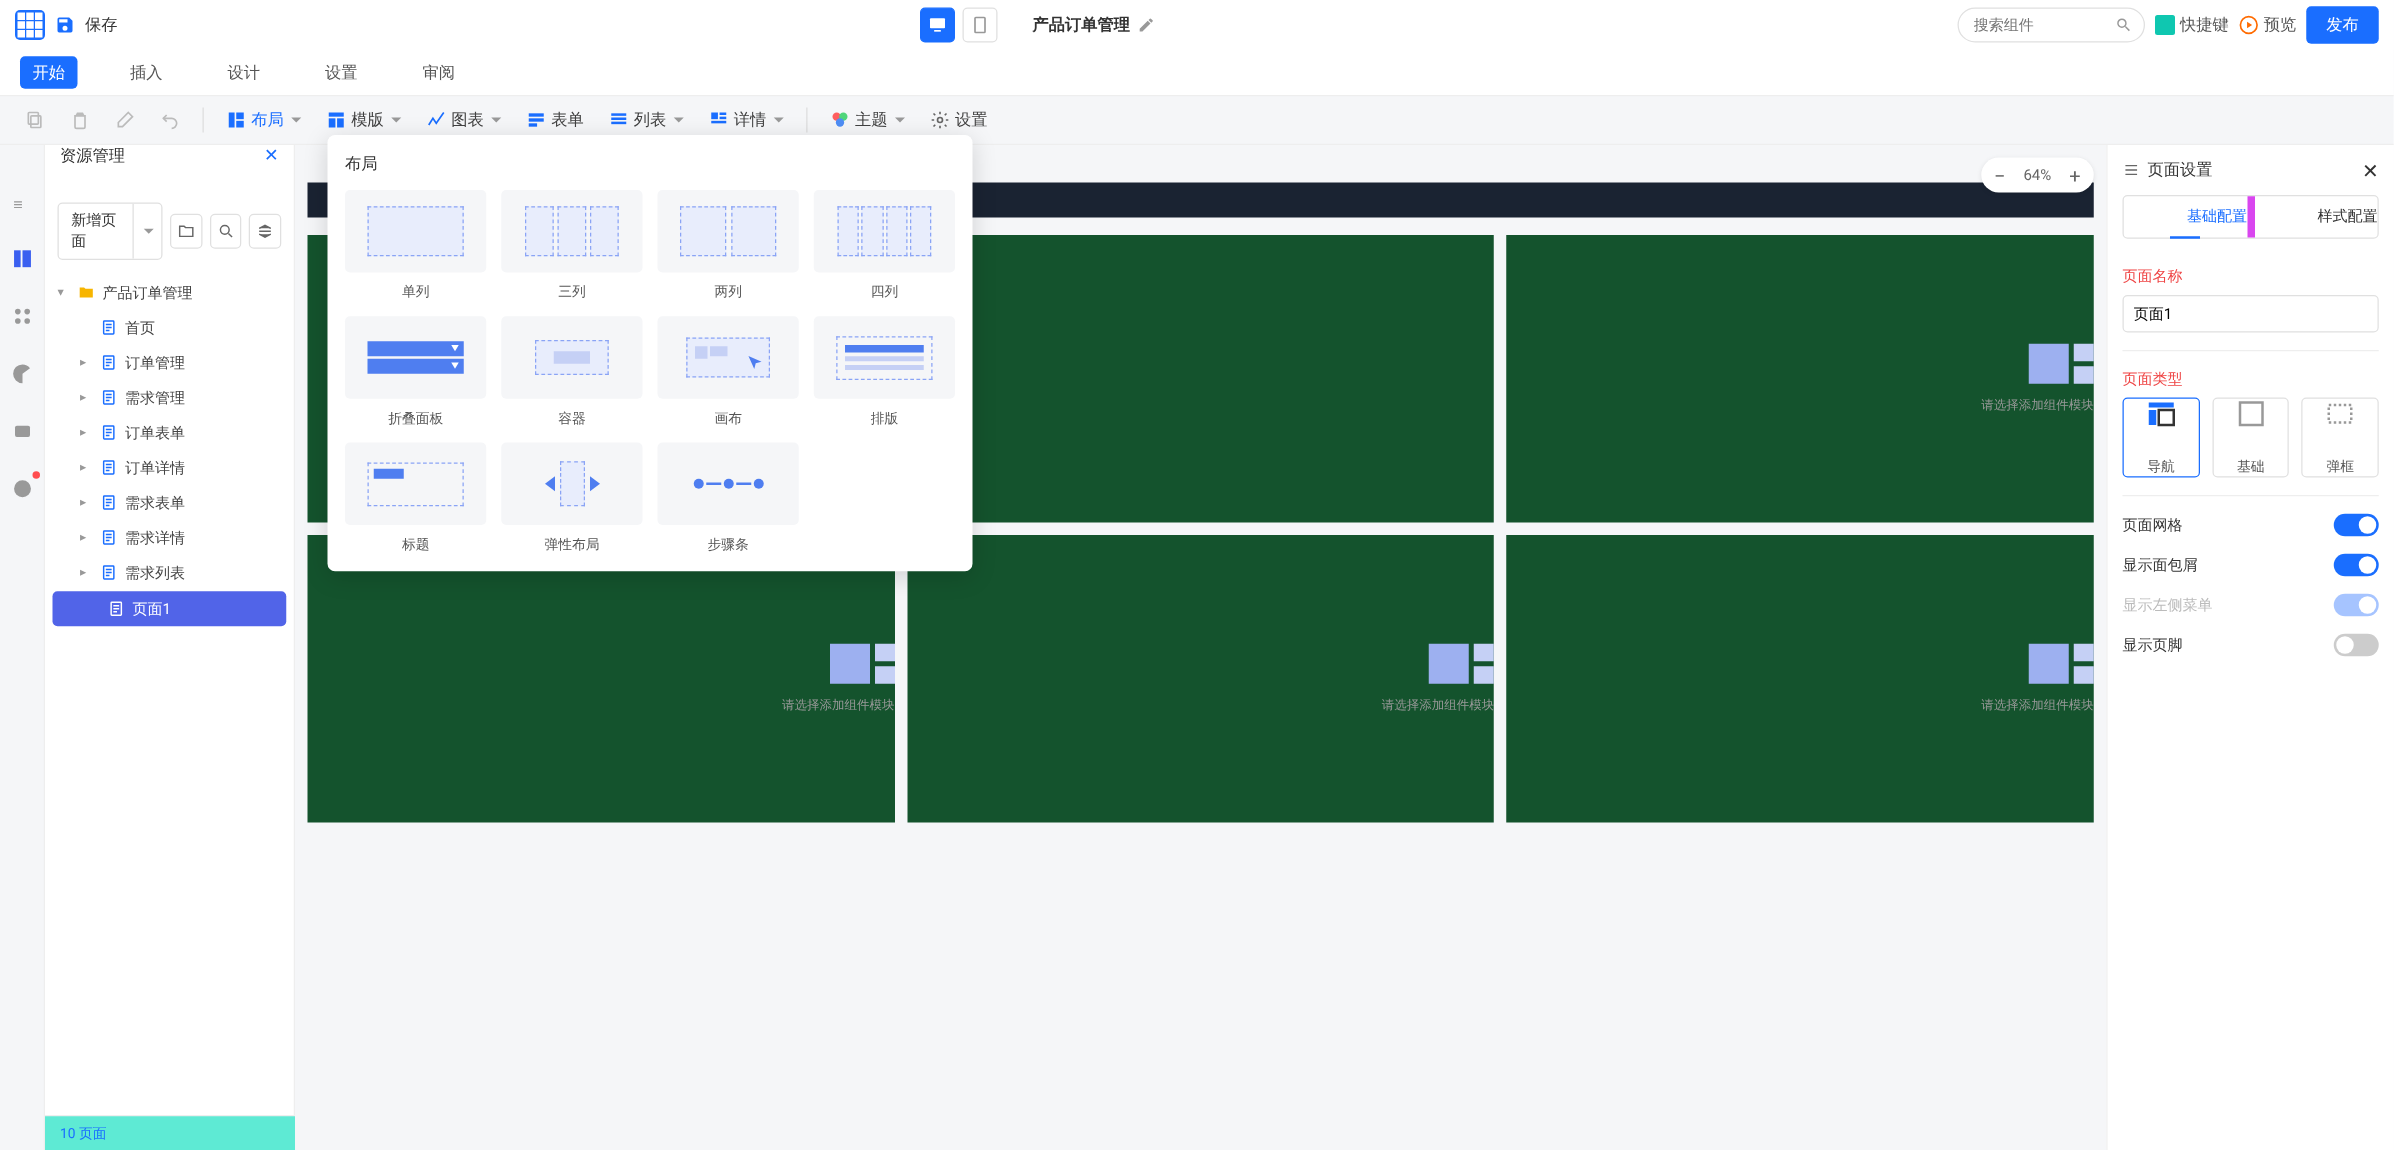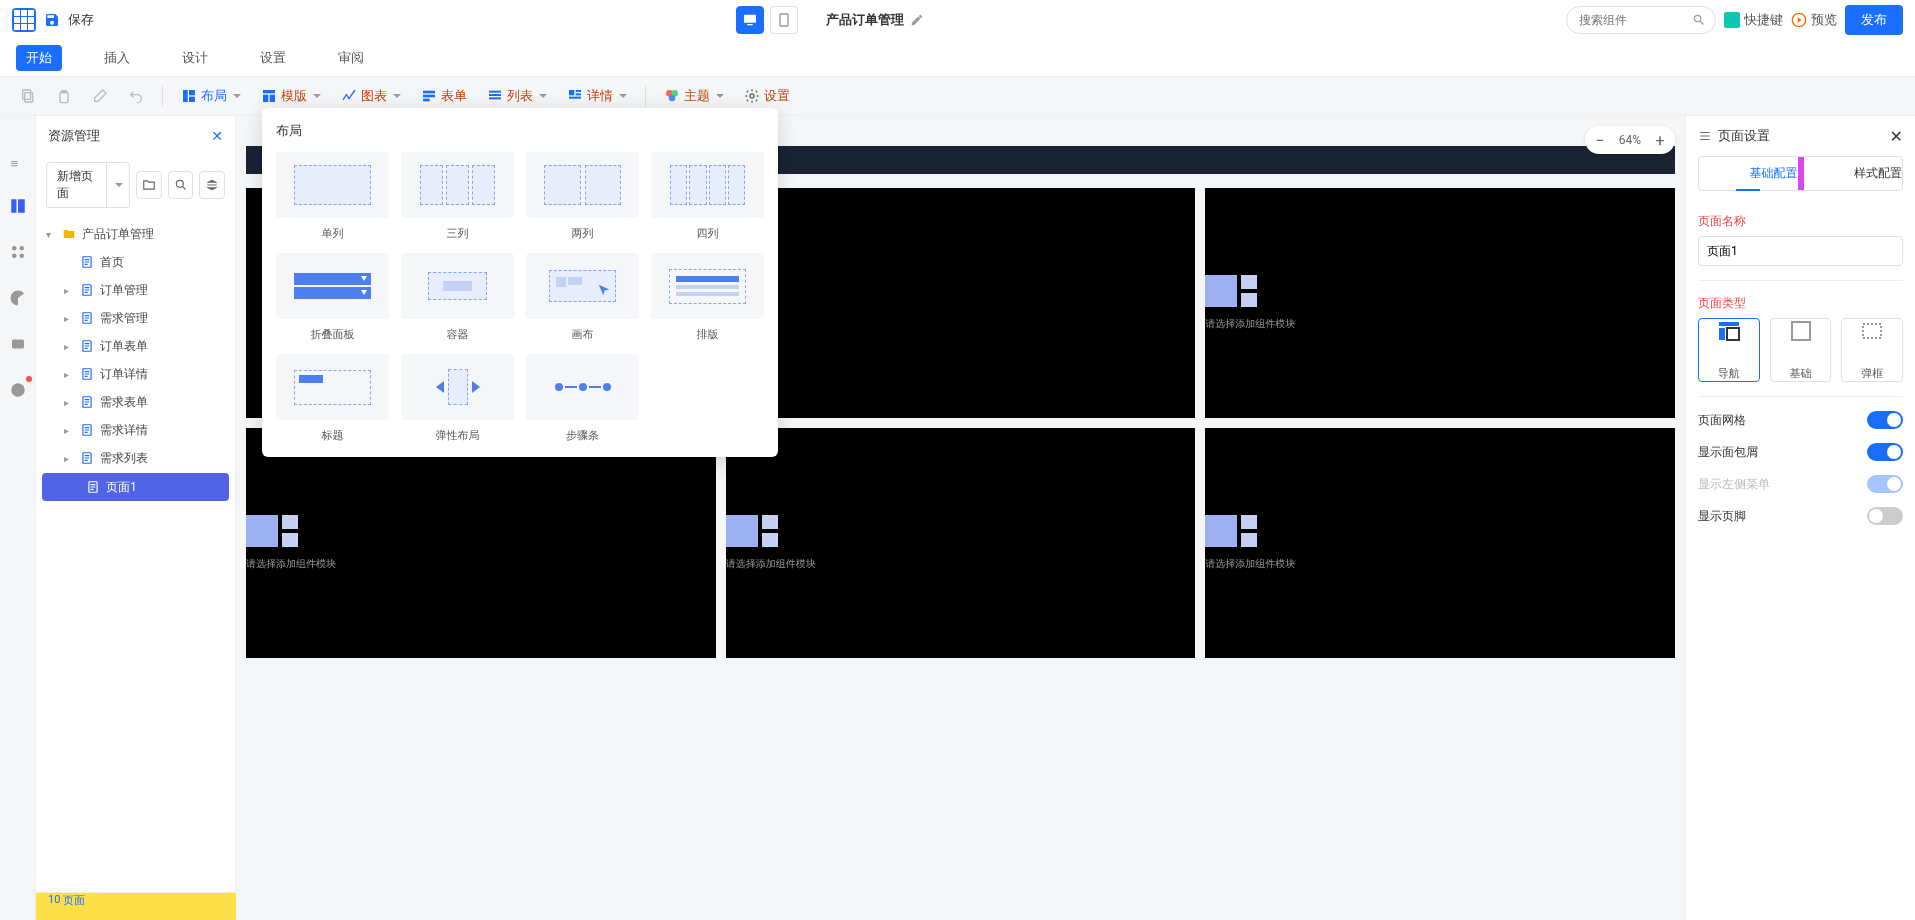--- a/index.html
+++ b/index.html
@@ -20,33 +20,33 @@
 .search-wrap .search-icon{position:absolute;right:10px;top:7px;width:14px;height:14px;fill:#999}
 .shortcut-chip{display:flex;align-items:center;gap:4px;color:#555}
 .shortcut-chip .chip{width:16px;height:16px;background:#0fc7b0;border-radius:2px}
 .preview-btn{display:flex;align-items:center;gap:4px;color:#555;cursor:pointer}
 .preview-btn .play-icon{width:16px;height:16px;fill:#ff6b00}
 .publish-btn{background:#1a6eff;color:#fff;border:none;height:30px;padding:0 16px;border-radius:4px;cursor:pointer;font-size:13px}
 .menubar{height:36px;display:flex;align-items:center;padding:0 16px;gap:32px}
 .menubar .tab{padding:4px 10px;cursor:pointer;color:#555}
 .menubar .tab.active{background:#1a6eff;color:#fff;border-radius:4px}
 .toolbar{height:40px;background:#f5f6f8;border-top:1px solid #eee;border-bottom:1px solid #eee;display:flex;align-items:center;padding:0 12px;gap:4px}
-.tool-btn{height:28px;padding:0 8px;display:flex;align-items:center;gap:4px;cursor:pointer;color:#c2410c;border-radius:4px}
+.tool-btn{height:28px;padding:0 8px;display:flex;align-items:center;gap:4px;cursor:pointer;color:#404040;border-radius:4px}
 .tool-btn.active{color:#1a6eff}
 .tool-btn svg{width:16px;height:16px}
 .tool-sep{width:1px;height:20px;background:#ddd;margin:0 6px}
 .caret{width:0;height:0;border-left:4px solid transparent;border-right:4px solid transparent;border-top:4px solid #999;margin-left:2px}
 .workspace{display:flex;height:calc(100vh - 116px);position:relative}
 .rail{width:36px;background:#f5f6f8;border-right:1px solid #eee;display:flex;flex-direction:column;align-items:center;padding-top:40px;gap:24px}
 .rail-item{width:22px;height:22px;cursor:pointer;display:flex;align-items:center;justify-content:center;position:relative}
 .rail-item svg{width:18px;height:18px;fill:#999}
 .rail-item.active svg{fill:#3a5ff0}
 .rail-badge{position:absolute;top:-3px;right:-3px;width:6px;height:6px;background:#ff4d4f;border-radius:50%}
 .left-panel{width:200px;background:#fff;border-right:1px solid #eee;display:flex;flex-direction:column}
-.panel-header{height:40px;display:flex;align-items:center;justify-content:space-between;padding:0 12px;font-weight:500}
+.panel-header{height:40px;display:flex;justify-content:space-between;padding:0 12px;font-weight:500}
 .panel-header .close{color:#1a6eff;cursor:pointer;font-size:14px}
 .panel-toolbar{display:flex;align-items:center;padding:6px 10px;gap:6px}
 .combo-btn{display:flex;border:1px solid #e0e0e0;border-radius:4px;overflow:hidden}
 .combo-btn .main{padding:5px 10px;font-size:12px}
 .combo-btn .arrow{border-left:1px solid #e0e0e0;padding:5px 6px;display:flex;align-items:center}
 .icon-btn{width:28px;height:28px;border:1px solid #e0e0e0;border-radius:4px;display:flex;align-items:center;justify-content:center;cursor:pointer}
 .icon-btn svg{width:14px;height:14px;fill:#666}
 .tree{padding:6px 0;overflow-y:auto;flex:1}
 .tree-node{height:28px;display:flex;align-items:center;padding:0 10px;gap:6px;cursor:pointer;font-size:12px;color:#444}
 .tree-node.selected{background:#5164e8;color:#fff;border-radius:4px;margin:1px 6px}
@@ -56,21 +56,21 @@
 .folder-icon{width:14px;height:14px;fill:#f7b500}
 .file-icon{width:14px;height:14px;fill:#1a6eff}
 .tree-node.selected .file-icon{fill:#fff}
 .canvas-area{flex:1;background:#f5f6f8;position:relative;overflow:hidden}
 .zoom-control{position:absolute;top:10px;right:10px;background:#fff;border-radius:16px;height:28px;display:flex;align-items:center;padding:0 6px;gap:10px;box-shadow:0 1px 4px rgba(0,0,0,0.1);z-index:5}
 .zoom-btn{width:18px;height:18px;border:none;background:none;cursor:pointer;color:#666;font-size:16px;display:flex;align-items:center;justify-content:center}
 .zoom-val{font-size:12px;color:#666}
 .canvas-inner{position:absolute;top:30px;left:10px;right:10px;bottom:10px}
 .nav-preview{height:28px;background:#1a2332;margin:0 0 14px 0}
 .canvas-grid{display:grid;grid-template-columns:repeat(3,1fr);gap:10px;padding:0 0px}
-.canvas-cell{background:#000000;height:230px;display:flex;flex-direction:column;align-items:flex-start;justify-content:center;gap:10px}
+.canvas-cell{background:#14532d;height:230px;display:flex;flex-direction:column;align-items:flex-end;justify-content:center;gap:10px}
 .cell-placeholder{display:flex;gap:4px}
 .cell-placeholder .big{width:32px;height:32px;background:#9db0f0}
 .cell-placeholder .small{display:flex;flex-direction:column;gap:4px}
 .cell-placeholder .small div{width:16px;height:14px;background:#c5d0f5}
 .cell-text{font-size:10px;color:#999}
 .popover{position:absolute;top:108px;left:262px;width:516px;background:#fff;border-radius:6px;box-shadow:0 4px 20px rgba(0,0,0,0.15);padding:14px;z-index:10}
 .popover-title{font-size:13px;font-weight:500;margin-bottom:12px}
 .layout-grid{display:grid;grid-template-columns:repeat(4,1fr);gap:12px}
 .layout-item{display:flex;flex-direction:column;align-items:center;gap:8px;cursor:pointer}
 .layout-preview{width:100%;height:66px;background:#f5f6f8;border-radius:4px;display:flex;align-items:center;justify-content:center;padding:8px}
@@ -94,21 +94,21 @@
 .type-card svg{width:24px;height:24px;fill:#999}
 .type-card.active svg{fill:#1a6eff}
 .type-card-label{font-size:11px;color:#555}
 .switch-row{display:flex;align-items:center;justify-content:space-between;margin:14px 0}
 .switch{width:36px;height:18px;background:#ccc;border-radius:9px;position:relative;cursor:pointer}
 .switch.on{background:#1a6eff}
 .switch.on.disabled{background:#a6c4ff}
 .switch::after{content:"";position:absolute;width:14px;height:14px;background:#fff;border-radius:50%;top:2px;left:2px;transition:left 0.2s}
 .switch.on::after{left:20px}
 .switch-label.muted{color:#bbb}
-.footer{position:absolute;bottom:0;left:36px;width:200px;height:28px;border-top:1px solid #eee;display:flex;align-items:flex-start;padding:0 12px;font-size:11px;color:#1a6eff;background:#fde047}
+.footer{position:absolute;bottom:0;left:36px;width:200px;height:28px;border-top:1px solid #eee;display:flex;align-items:center;padding:0 12px;font-size:11px;color:#1a6eff;background:#5eead4}
 .sidebar-handle{width:14px;color:#999;display:flex;align-items:center}
 </style>
 </head>
 <body>
 
 <div class="topbar">
   <div class="app-icon">
       <svg viewBox="0 0 24 24">
         <rect x="2" y="2" width="6" height="6"></rect>
         <rect x="9" y="2" width="6" height="6"></rect>

